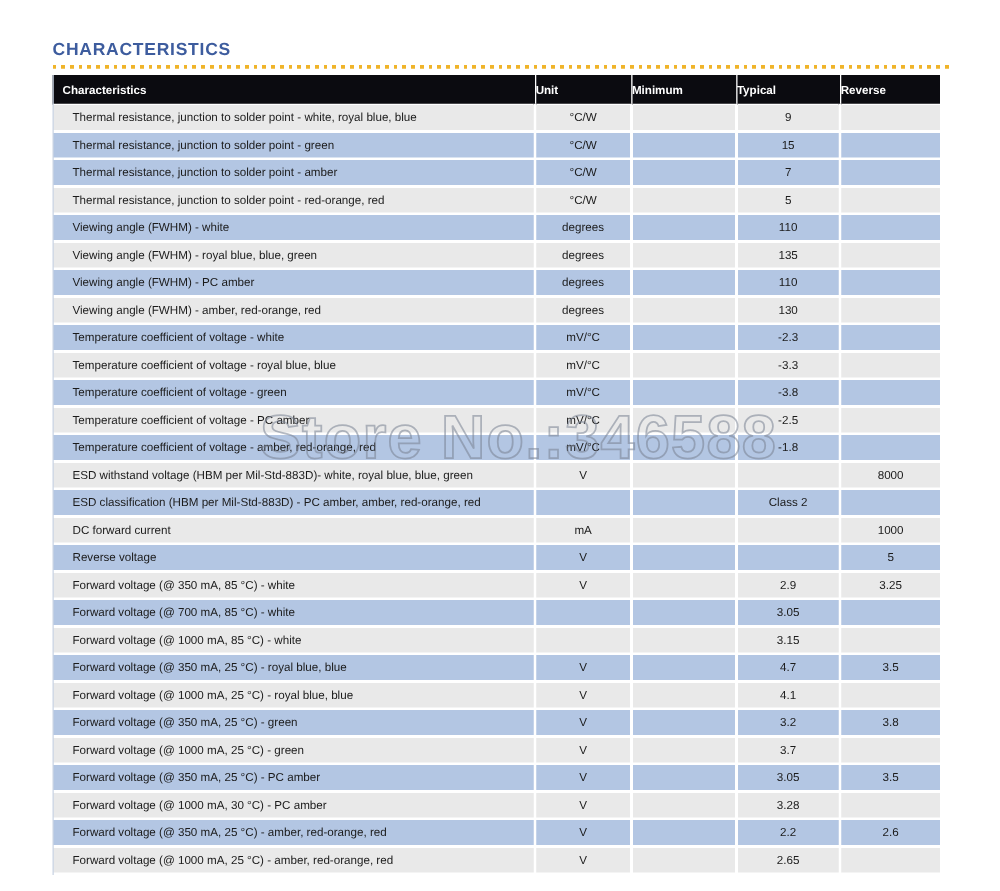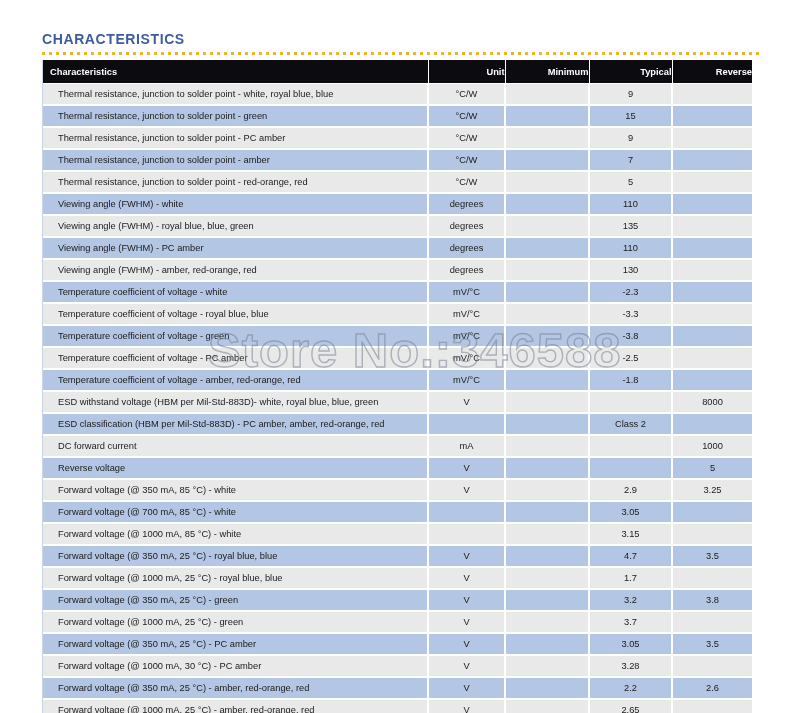--- a/index.html
+++ b/index.html
@@ -77,21 +77,21 @@
     font-weight: bold;
     height: 23px;
     padding: 0 0 0 8px;
     text-align: left;
     border-right: 1px solid #ffffff;
     border-bottom: 1px solid #ffffff;
     vertical-align: middle;
     white-space: nowrap;
   }
   thead th.ctr {
-    text-align: right;
+    text-align: left;
     padding-left: 0;
   }
   thead th:last-child { border-right: none; }
 
   tbody td {
     height: 20px;
     padding: 0;
     vertical-align: middle;
     border-right: 2px solid #ffffff;
     border-bottom: 2px solid #ffffff;
@@ -173,27 +173,20 @@
             <td class="val-cell">9</td>
             <td class="val-cell"></td>
           </tr>
           <tr class="row-blue">
             <td class="char-cell">Thermal resistance, junction to solder point - green</td>
             <td class="val-cell">°C/W</td>
             <td class="val-cell"></td>
             <td class="val-cell">15</td>
             <td class="val-cell"></td>
           </tr>
-          <tr class="row-light">
-            <td class="char-cell">Thermal resistance, junction to solder point - PC amber</td>
-            <td class="val-cell">°C/W</td>
-            <td class="val-cell"></td>
-            <td class="val-cell">9</td>
-            <td class="val-cell"></td>
-          </tr>
           <tr class="row-blue">
             <td class="char-cell">Thermal resistance, junction to solder point - amber</td>
             <td class="val-cell">°C/W</td>
             <td class="val-cell"></td>
             <td class="val-cell">7</td>
             <td class="val-cell"></td>
           </tr>
           <tr class="row-light">
             <td class="char-cell">Thermal resistance, junction to solder point - red-orange, red</td>
             <td class="val-cell">°C/W</td>
@@ -317,21 +310,21 @@
             <td class="char-cell">Forward voltage (@ 350 mA, 25 °C) - royal blue, blue</td>
             <td class="val-cell">V</td>
             <td class="val-cell"></td>
             <td class="val-cell">4.7</td>
             <td class="val-cell">3.5</td>
           </tr>
           <tr class="row-light">
             <td class="char-cell">Forward voltage (@ 1000 mA, 25 °C) - royal blue, blue</td>
             <td class="val-cell">V</td>
             <td class="val-cell"></td>
-            <td class="val-cell">1.7</td>
+            <td class="val-cell">4.1</td>
             <td class="val-cell"></td>
           </tr>
           <tr class="row-blue">
             <td class="char-cell">Forward voltage (@ 350 mA, 25 °C) - green</td>
             <td class="val-cell">V</td>
             <td class="val-cell"></td>
             <td class="val-cell">3.2</td>
             <td class="val-cell">3.8</td>
           </tr>
           <tr class="row-light">

